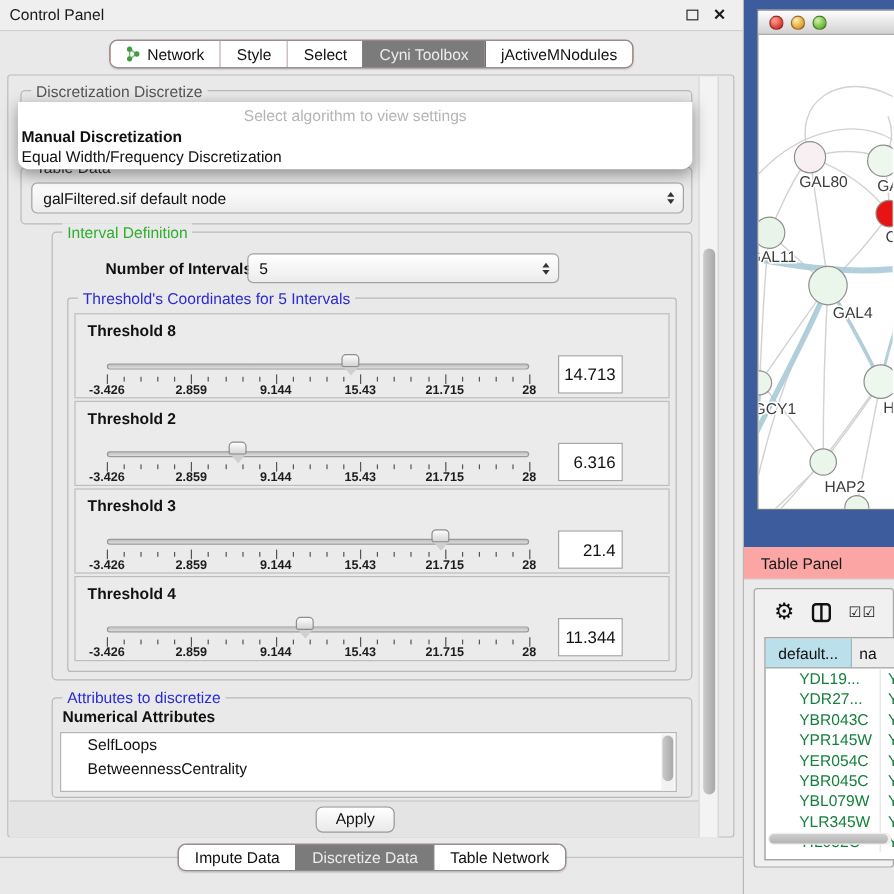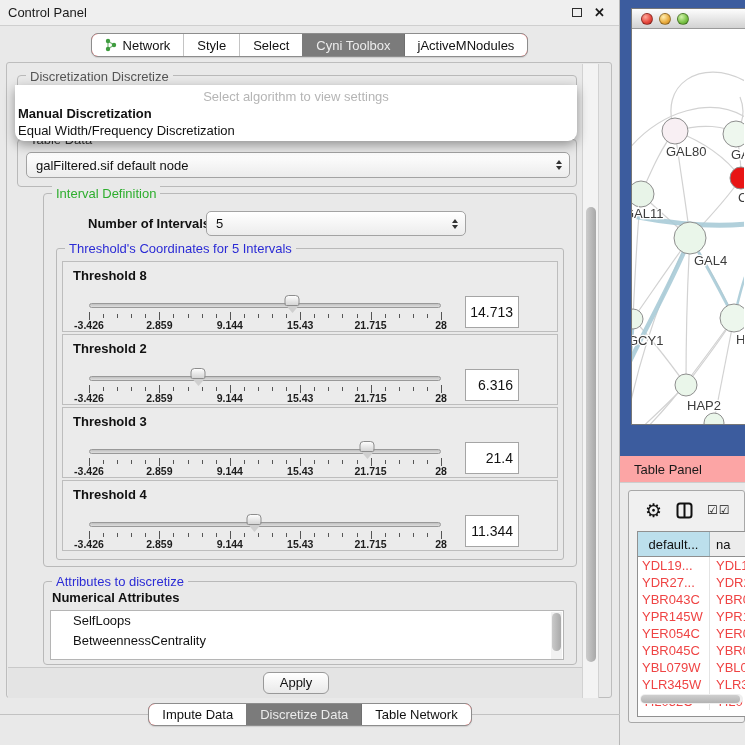--- a/index.html
+++ b/index.html
@@ -145,21 +145,21 @@
   #tp-toolbar { position:absolute; left:0; top:0; width:100%; height:38px; display:flex;
                 align-items:center; gap:14px; padding-left:16px; }
   .gear { font-size:19px; color:#111; line-height:1; }
   .checks { font-size:12px; color:#111; letter-spacing:1px; white-space:nowrap; }
   #tp-table { position:absolute; left:8px; top:40px; width:109px; height:186px; background:#fff;
               border:1px solid #909090; overflow:hidden; }
   #tp-header { display:flex; height:25px; border-bottom:1px solid #8f8f8f; font-size:13px; color:#111; }
   #tp-header .h1 { width:72px; background:#bcdfec; border-right:1px solid #9bbac6;
                    display:flex; align-items:center; justify-content:center; }
   #tp-header .h2 { flex:1; background:#ececec; display:flex; align-items:center; padding-left:6px; }
-  .trow { display:flex; height:17px; line-height:17px; font-size:13px; color:#ef4444; }
+  .trow { display:flex; height:17px; line-height:17px; font-size:13px; color:#15803d;padding-left:24px; }
   .trow .c1 { width:72px; padding-left:4px; border-right:1px solid #e4e4e4; overflow:hidden; white-space:nowrap; }
   .trow .c2 { flex:1; padding-left:6px; overflow:hidden; white-space:nowrap; }
   #tp-hscroll { position:absolute; left:2px; right:2px; bottom:12px; height:10px; background:#efefef;
                 border-radius:5px; }
   #tp-hscroll .th { position:absolute; left:1px; top:1px; height:8px; width:96%;
                     background:linear-gradient(#cfcfcf,#b2b2b2); border-radius:4px; }
 </style>
 </head>
 <body>
 

